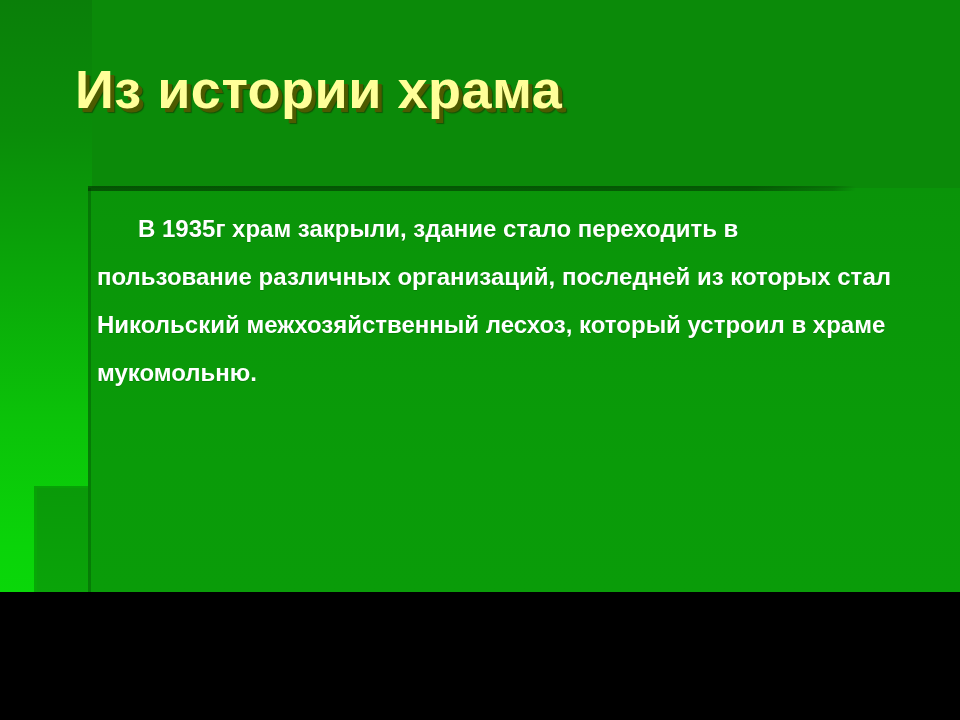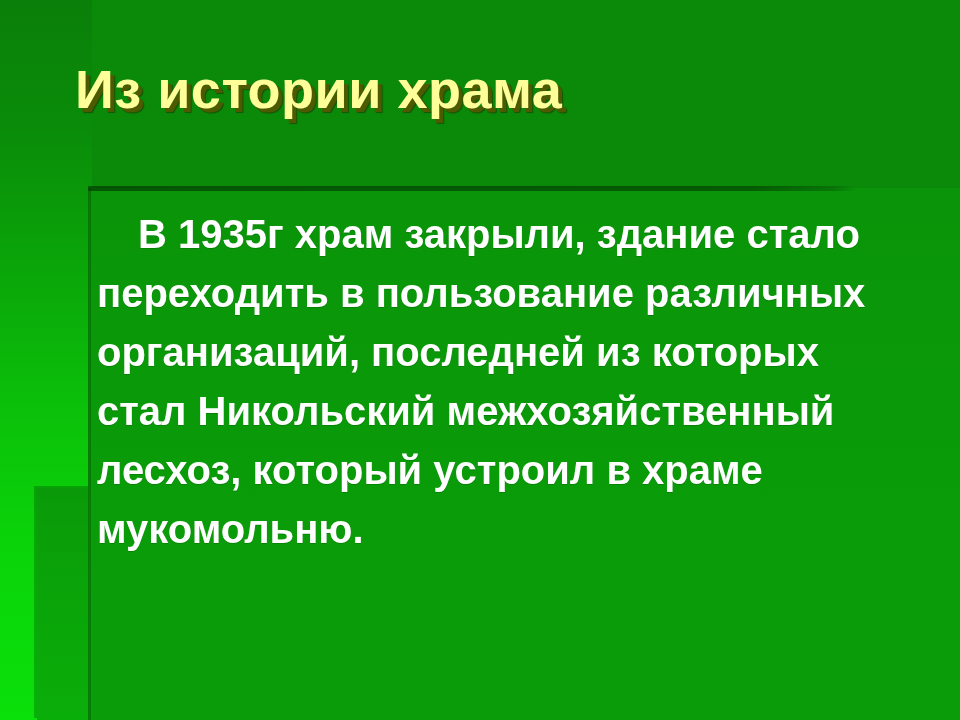--- a/index.html
+++ b/index.html
@@ -4,21 +4,21 @@
 <style>
   html, body {
     margin: 0;
     padding: 0;
     background: #000;
   }
 
   #slide {
     position: relative;
     width: 960px;
-    height: 720px;
+    height: 592px;
     overflow: hidden;
     font-family: "Liberation Sans", sans-serif;
     
     background: #0b8a09;
   }
 
   
 
   
   #bg-left-gradient {
@@ -107,23 +107,23 @@
 
   
 
   #body-text {
     position: absolute;
     left: 97px;
     top: 205px;
     width: 800px;
     margin: 0;
     color: #ffffff;
-    font-size: 40px;
+    font-size: 24px;
     font-weight: bold;
-    line-height: 59px;
+    line-height: 48px;
     text-indent: 41px;
     text-align: left;
     white-space: pre-wrap;
     text-shadow: 0 1px 0 rgba(0, 60, 0, 0.25);
   }
 </style>
 </head>
 <body>
 
 <div id="slide">

